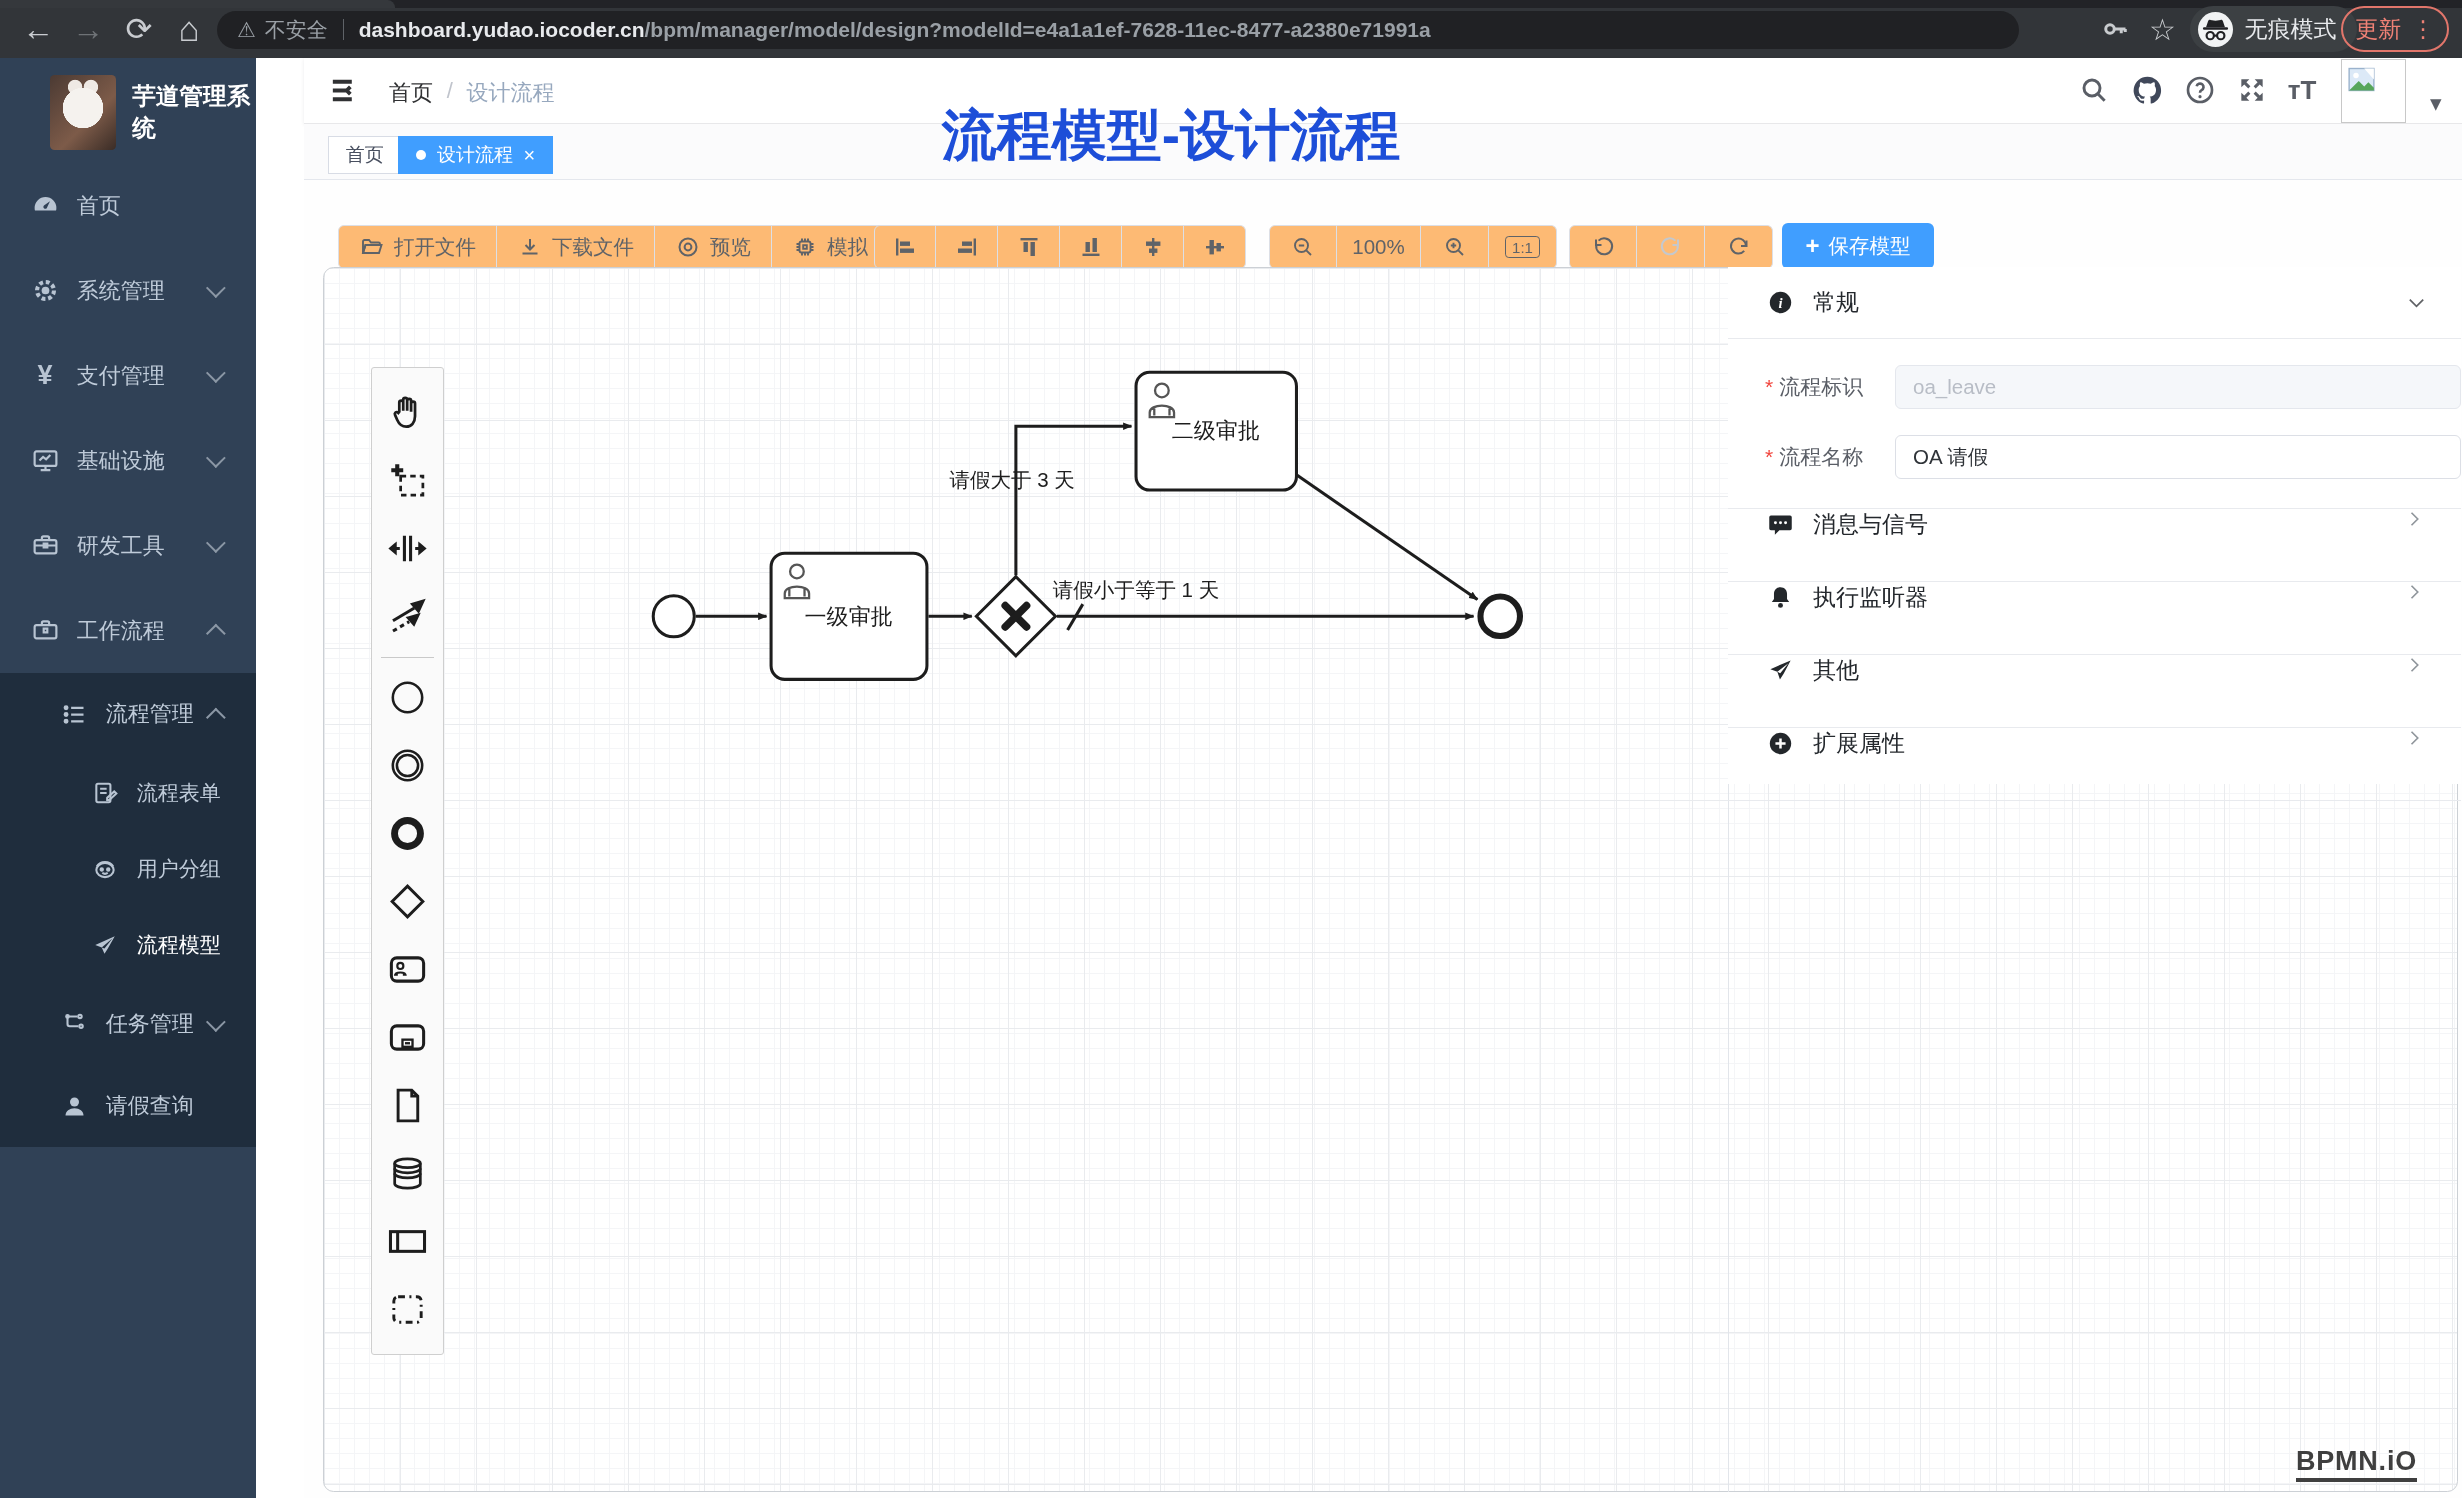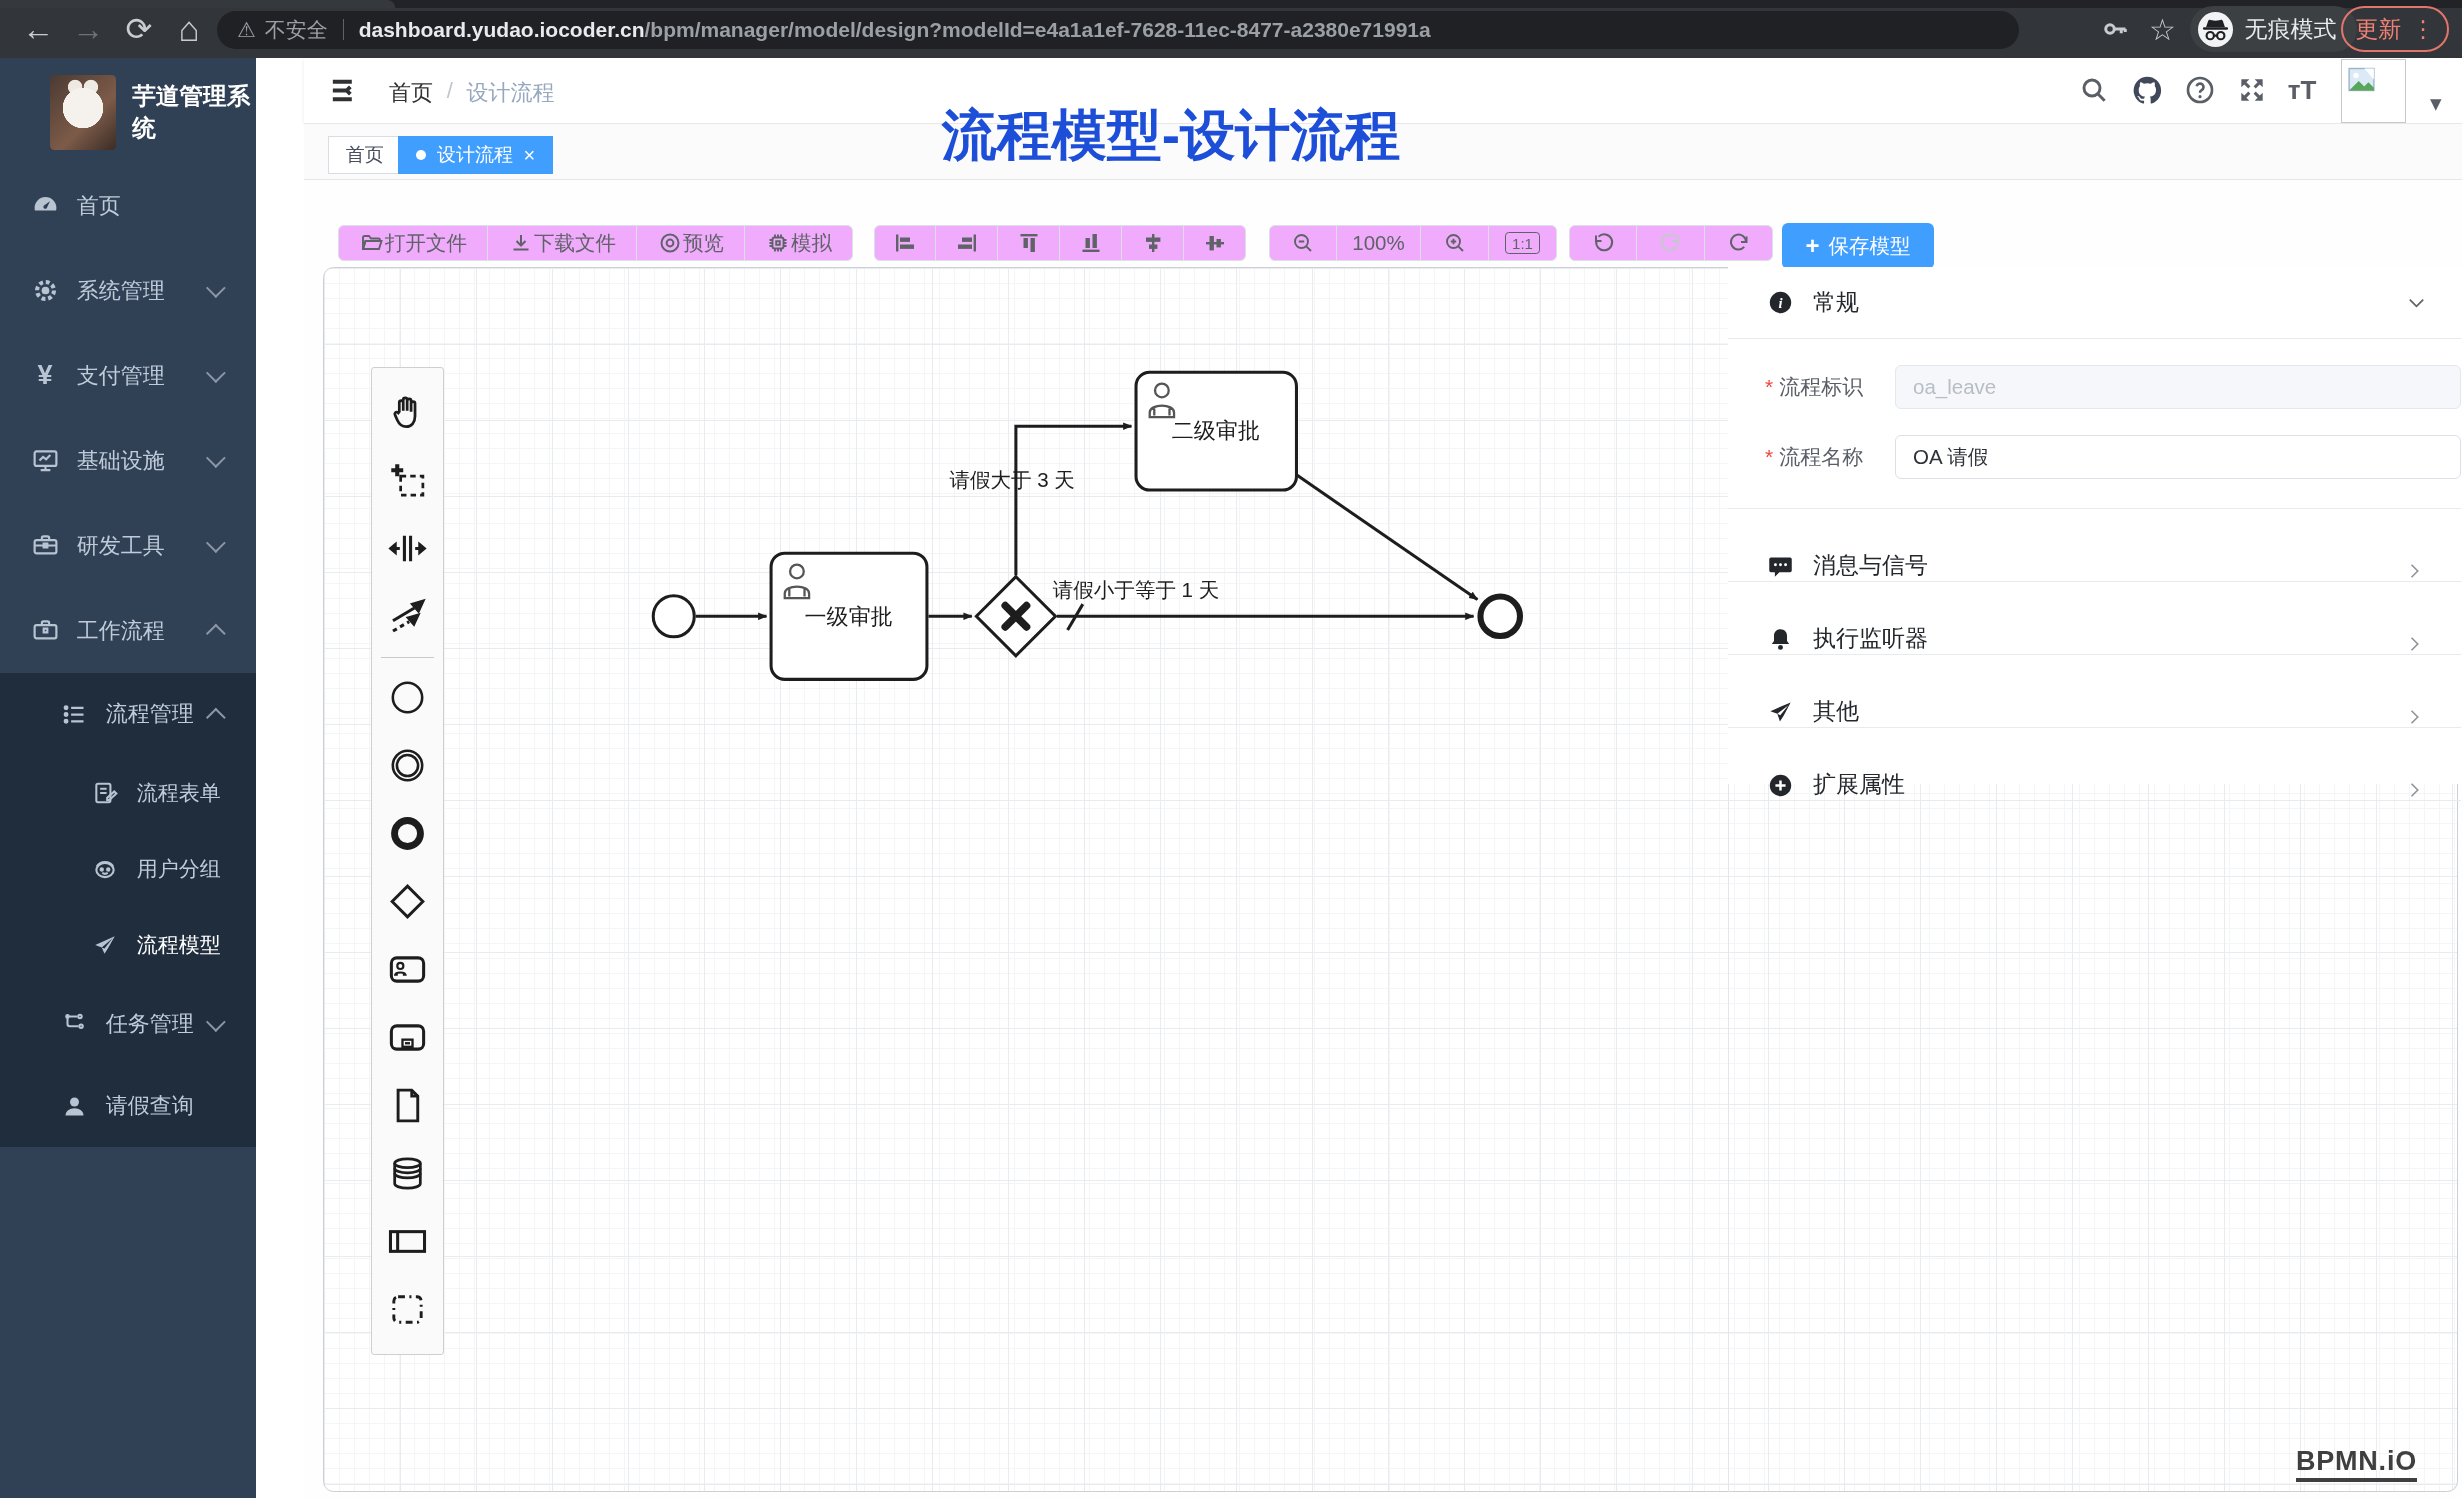--- a/index.html
+++ b/index.html
@@ -71,22 +71,22 @@
   .tag .tdot { width:10.6px; height:10.6px; border-radius:50%; background:#fff; }
   .tag .tclose { font-size:20px; }
 
   
   .annotation { position:absolute; left:905px; top:99px; width:532px; text-align:center;
     font-size:55px; font-weight:bold; color:#1d4ed8; z-index:50; }
 
   
   .content { position:absolute; left:304px; top:180px; width:2158px; height:1318px; background:#fefefe; }
   .btn-group { position:absolute; top:45px; height:44px; display:flex; }
-  .tb-btn { height:36px; border:0.8px solid #dcdfe6; border-left-width:0; background:#f0abfc; color:#5f6368;
-    display:flex; align-items:center; justify-content:center; font-size:20.5px; padding:0 20px; cursor:pointer; }
+  .tb-btn { height:44px; border:0.8px solid #dcdfe6; border-left-width:0; background:#fdba74; color:#5f6368;
+    display:flex; align-items:center; justify-content:center; gap:9px; font-size:20.5px; padding:0 20px; cursor:pointer; }
   .tb-btn:first-child { border-left-width:0.8px; border-radius:6px 0 0 6px; }
   .tb-btn:last-child { border-radius:0 6px 6px 0; }
   .tb-btn.icon-only { width:62px; padding:0; }
   .tb-btn .ic { width:26px; height:26px; display:flex; align-items:center; justify-content:center; }
   .tb-btn.disabled { color:#c4c8cd; }
   .save-btn { position:absolute; left:1478px; top:43px; width:152px; height:46px; background:#409eff; border-radius:6px;
     color:#fff; font-size:20.5px; display:flex; align-items:center; justify-content:center; gap:9px; cursor:pointer; }
   .save-btn .plus { font-size:24px; font-weight:bold; }
 
   
@@ -111,21 +111,21 @@
     border-bottom:0.8px solid #e8eaee; cursor:pointer; }
   .sec-title { font-size:23px; color:#24282d; font-weight:500; }
   .sec-chev { position:absolute; right:33px; width:23px; height:23px; color:#606266; }
   .field-row { display:flex; align-items:center; padding-left:37px; margin-top:26px; }
   .req { color:#f1453d; font-size:21px; margin-right:6px; }
   .f-label { font-size:21px; color:#5a5e66; width:129px; }
   .f-input { width:626px; height:44px; border:0.8px solid #dcdfe6; border-radius:6px; background:#fff; color:#2f3338;
     font-size:20.5px; display:flex; align-items:center; padding-left:16.7px; }
   .f-input.disabled { background:#f5f7fa; border-color:#e4e7ed; color:#b8bdc6; }
   .fields-block { border-bottom:0.8px solid #e8eaee; padding-bottom:29px; }
-  .collapse-row { position:relative; height:73px; display:flex; align-items:flex-end; padding-left:37px; gap:18px;
+  .collapse-row { position:relative; height:73px; display:flex; align-items:flex-start; padding-left:37px; gap:18px;
     border-bottom:0.8px solid #e8eaee; cursor:pointer; }
   .row-icon { width:30px; height:30px; color:#23272b; display:flex; align-items:center; justify-content:center; }
   .arrow-r { position:absolute; right:37px; width:20px; height:20px; color:#8f959b; }
   svg { display:block; }
 </style>
 </head>
 <body>
 
 <div id="app">
 

